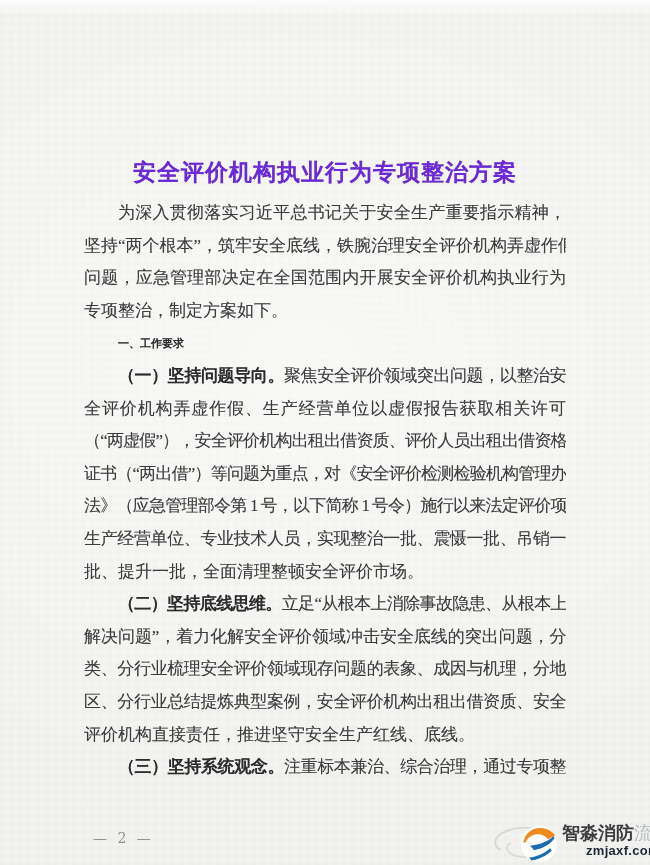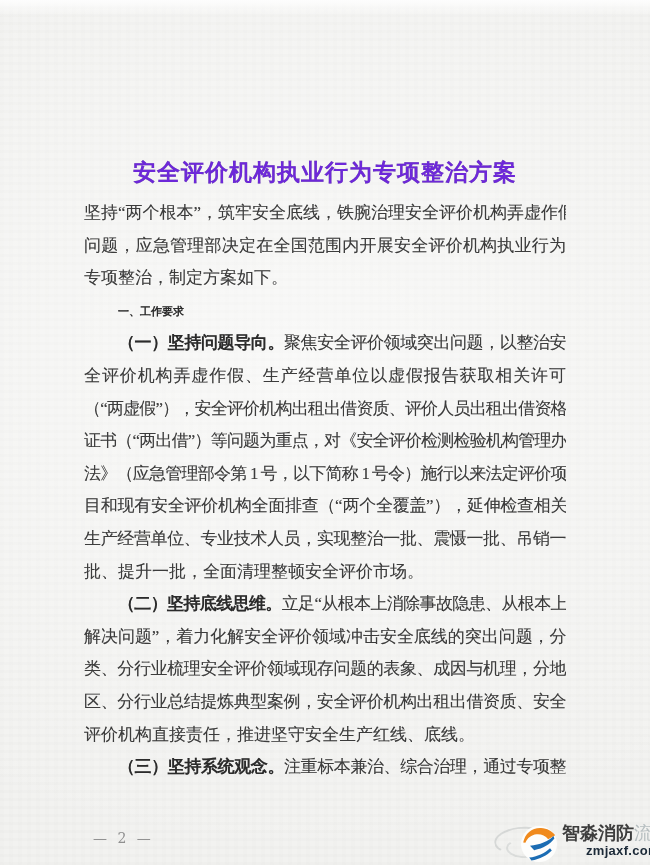--- a/index.html
+++ b/index.html
@@ -70,30 +70,30 @@
     font-size:13px;font-weight:bold;color:#1c2a38;line-height:16px;
     letter-spacing:.3px;white-space:nowrap;margin-left:24px;
   }
 </style>
 </head>
 <body>
 
 <h1 class="doc-title">安全评价机构执业行为专项整治方案</h1>
 
 <div class="doc-body">
+  <div class="line indent"><span class="lead"></span><span>为深入贯彻落实习近平总书记关于安全生产重要指示精神，</span></div>
   <div class="line"><span class="lead"></span><span>坚持“两个根本”，筑牢安全底线，铁腕治理安全评价机构弄虚作假</span></div>
   <div class="line"><span class="lead"></span><span>问题，应急管理部决定在全国范围内开展安全评价机构执业行为</span></div>
   <div class="line end"><span class="lead"></span><span>专项整治，制定方案如下。</span></div>
   <div class="line indent heading end"><span class="lead">一、工作要求</span><span></span></div>
   <div class="line indent t1"><span class="lead">（一）坚持问题导向。</span><span>聚焦安全评价领域突出问题，以整治安</span></div>
   <div class="line"><span class="lead"></span><span>全评价机构弄虚作假、生产经营单位以虚假报告获取相关许可</span></div>
   <div class="line t2"><span class="lead"></span><span>（“两虚假”），安全评价机构出租出借资质、评价人员出租出借资格</span></div>
   <div class="line t2"><span class="lead"></span><span>证书（“两出借”）等问题为重点，对《安全评价检测检验机构管理办</span></div>
   <div class="line t2"><span class="lead"></span><span>法》（应急管理部令第 1 号，以下简称 1 号令）施行以来法定评价项</span></div>
-  <div class="line t2"><span class="lead"></span><span>目和现有安全评价机构全面排查（“两个全覆盖”），延伸检查相关</span></div>
   <div class="line t1"><span class="lead"></span><span>生产经营单位、专业技术人员，实现整治一批、震慑一批、吊销一</span></div>
   <div class="line end"><span class="lead"></span><span>批、提升一批，全面清理整顿安全评价市场。</span></div>
   <div class="line indent t2"><span class="lead">（二）坚持底线思维。</span><span>立足“从根本上消除事故隐患、从根本上</span></div>
   <div class="line t1"><span class="lead"></span><span>解决问题”，着力化解安全评价领域冲击安全底线的突出问题，分</span></div>
   <div class="line t1"><span class="lead"></span><span>类、分行业梳理安全评价领域现存问题的表象、成因与机理，分地</span></div>
   <div class="line t1"><span class="lead"></span><span>区、分行业总结提炼典型案例，安全评价机构出租出借资质、安全</span></div>
   <div class="line end"><span class="lead"></span><span>评价机构直接责任，推进坚守安全生产红线、底线。</span></div>
   <div class="line indent t1"><span class="lead">（三）坚持系统观念。</span><span>注重标本兼治、综合治理，通过专项整</span></div>
 </div>
 

